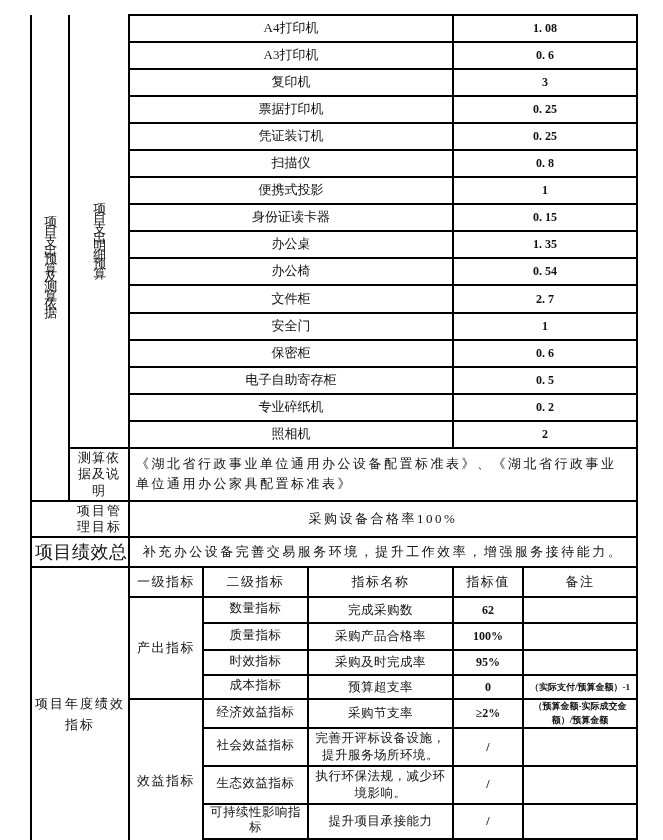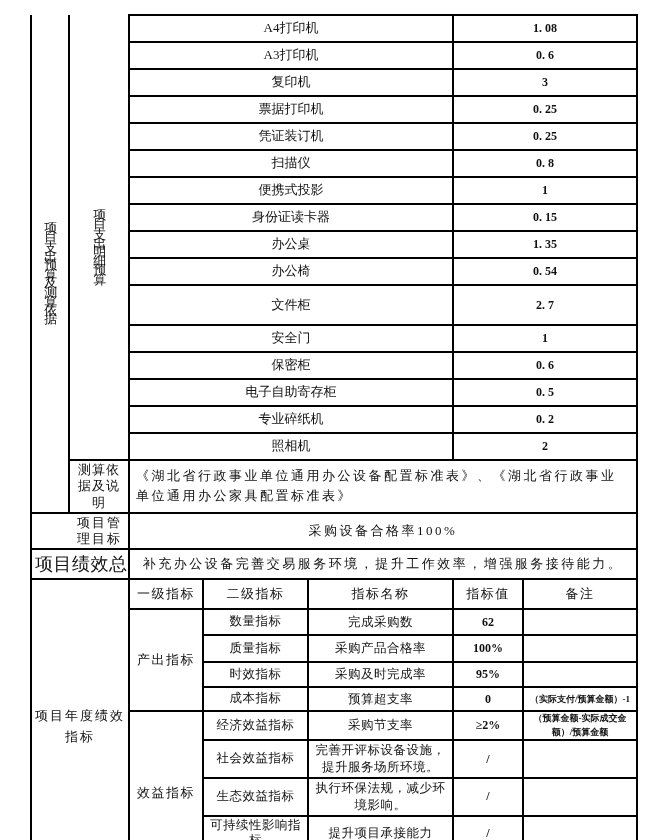--- a/index.html
+++ b/index.html
@@ -23,21 +23,21 @@
     letter-spacing:9px; font-size:13px; display:inline-block;
   }
   .num  { font-size:12px; font-weight:bold; letter-spacing:0; }
   .note { font-size:9px;  font-weight:bold; letter-spacing:0; line-height:1.5; padding:0 2px;margin-top:40px; }
   .basis-label { letter-spacing:1px;text-align:center; }
   .basis-text  { text-align:left; padding:2px 6px; letter-spacing:2.5px; line-height:1.6; }
   .label   { letter-spacing:2px;padding-left:42px; }
   .label-tight { letter-spacing:0.5px; font-size:18px; white-space:nowrap; }
   .goal    { letter-spacing:2.5px; }
   .hdr     { letter-spacing:1.5px; }
-  .lvl2    { letter-spacing:0.5px; font-size:12.5px; }
+  .lvl2    { letter-spacing:0.5px; font-size:12.5px;font-family:Liberation Mono, monospace; }
   .iname   { font-size:12.5px; letter-spacing:0.5px; line-height:1.35; }
   .annual  { letter-spacing:2px; line-height:1.6; }
 </style>
 </head>
 <body>
 
 <div class="page">
   <table class="doc">
     <colgroup>
       <col style="width:38px">
@@ -85,21 +85,21 @@
       <td colspan="2" class="num">0. 15</td>
     </tr>
     <tr style="height:27px">
       <td colspan="3">办公桌</td>
       <td colspan="2" class="num">1. 35</td>
     </tr>
     <tr style="height:27px">
       <td colspan="3">办公椅</td>
       <td colspan="2" class="num">0. 54</td>
     </tr>
-    <tr style="height:40px">
+    <tr style="height:28px">
       <td colspan="3">文件柜</td>
       <td colspan="2" class="num">2. 7</td>
     </tr>
     <tr style="height:27px">
       <td colspan="3">安全门</td>
       <td colspan="2" class="num">1</td>
     </tr>
     <tr style="height:27px">
       <td colspan="3">保密柜</td>
       <td colspan="2" class="num">0. 6</td>

